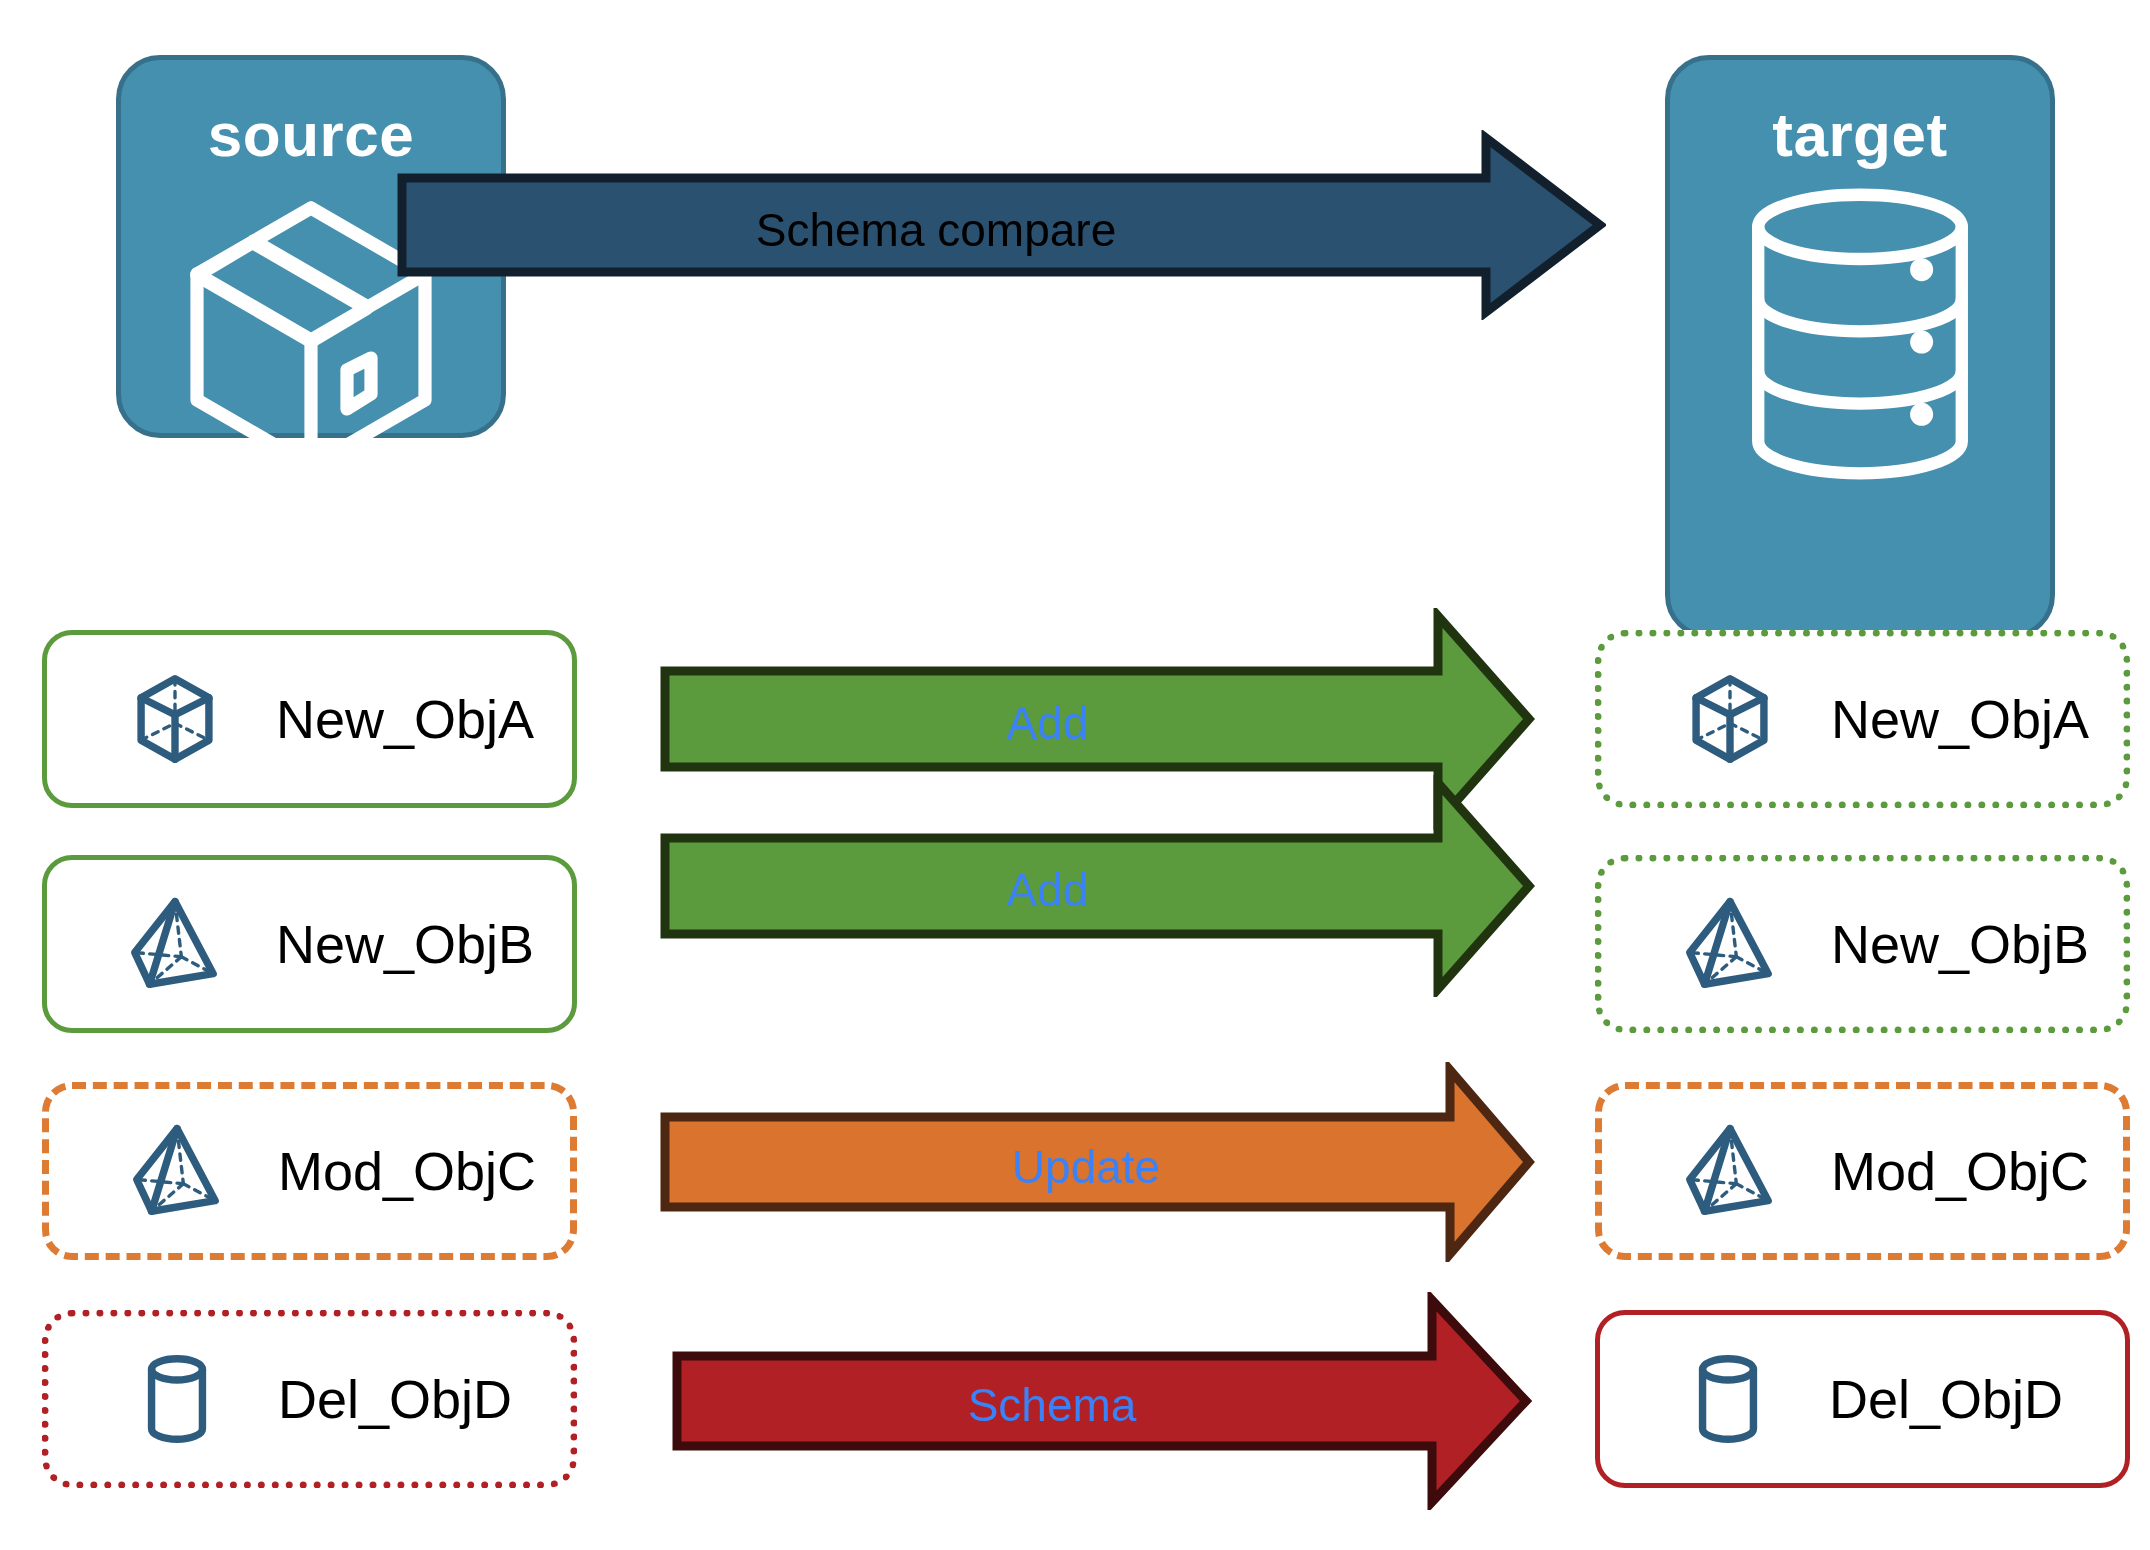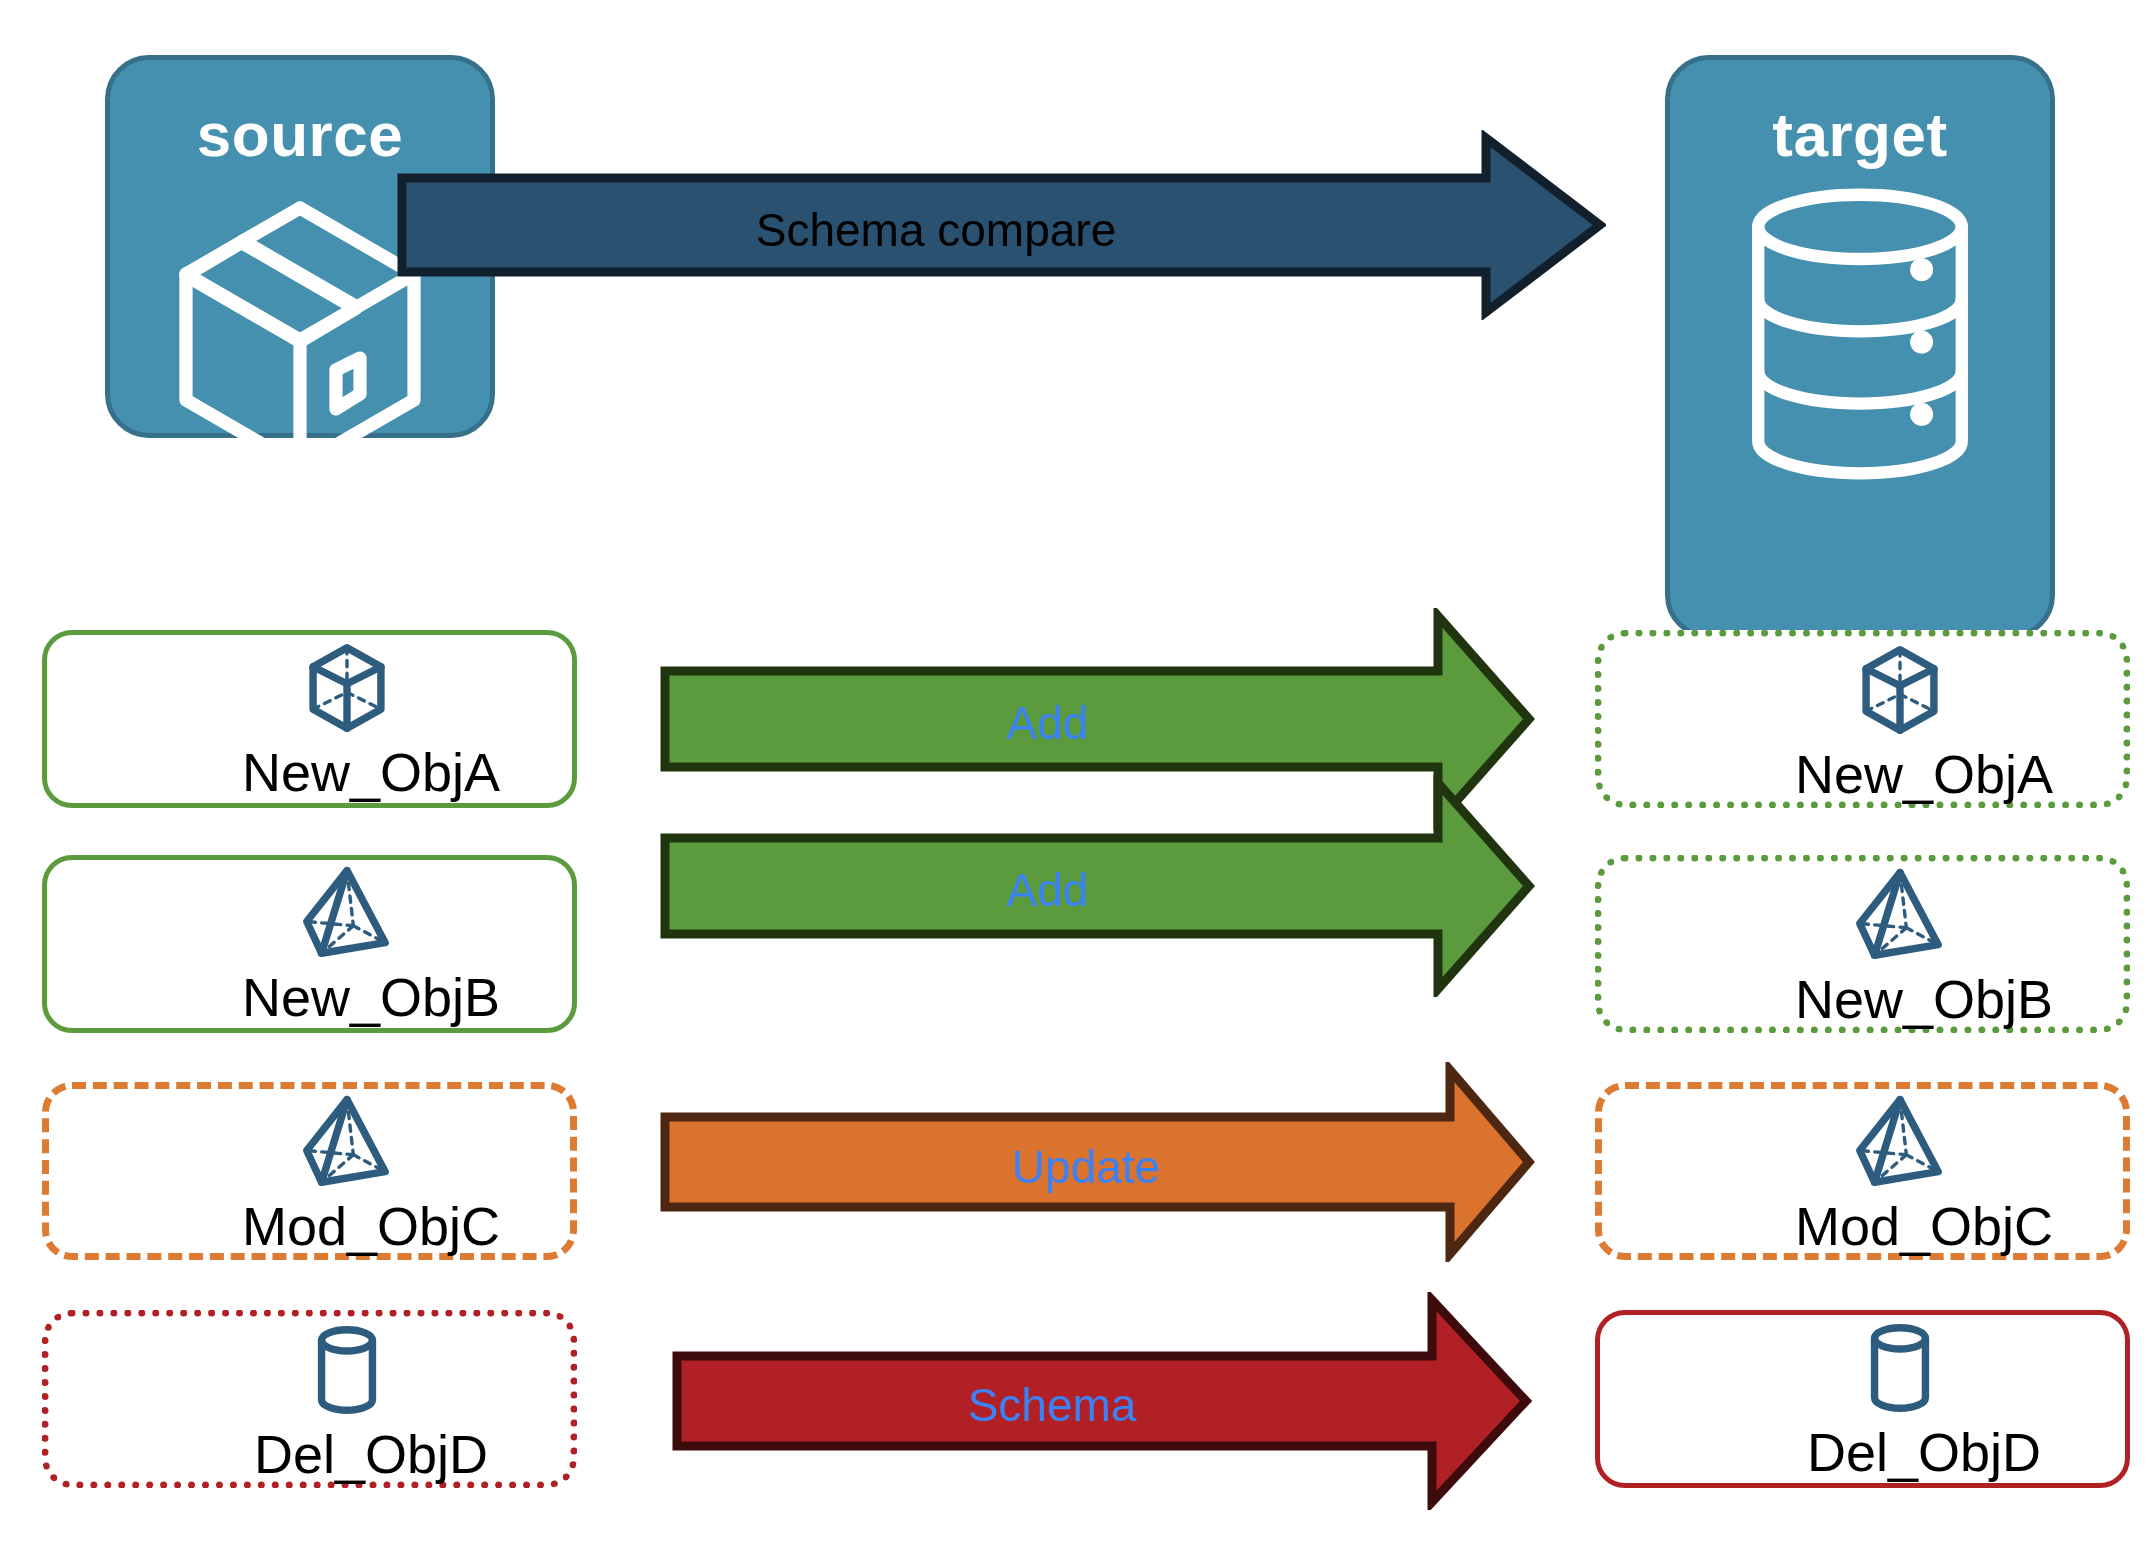--- a/index.html
+++ b/index.html
@@ -44,21 +44,21 @@
     white-space:nowrap;
     user-select:none;
   }
 
   
   .obj-card{
     position:absolute;
     box-sizing:border-box;
     background:#ffffff;
     border-radius:30px;
-    display:flex;align-items:center;flex-direction:column;
+    display:flex;align-items:center;
   }
   .obj-card .obj-icon{
     flex:0 0 auto;
     display:flex;align-items:center;justify-content:center;
   }
   .obj-card .obj-label{
     font-size:54px;
     color:#000000;
     white-space:nowrap;
     user-select:none;
@@ -79,21 +79,21 @@
     white-space:nowrap;
     text-align:center;
     user-select:none;
   }
 </style>
 </head>
 <body>
 
 <div id="stage">
 
-  <div class="endpoint" style="left:105px;top:55px;width:390px;height:383px;">
+  <div class="endpoint" style="left:116px;top:55px;width:390px;height:383px;">
     <div class="endpoint-title">source</div>
     <div class="endpoint-icon">
       <svg width="300" height="300" viewBox="0 0 100 100">
         <g fill="none" stroke="#ffffff" stroke-width="4.4" stroke-linejoin="round" stroke-linecap="round">
 
           <path d="M50 8 L88 30 L88 72 L50 94 L12 72 L12 30 Z"></path>
 
           <path d="M12 30 L50 52 L88 30"></path>
           <path d="M50 52 L50 94"></path>
 

